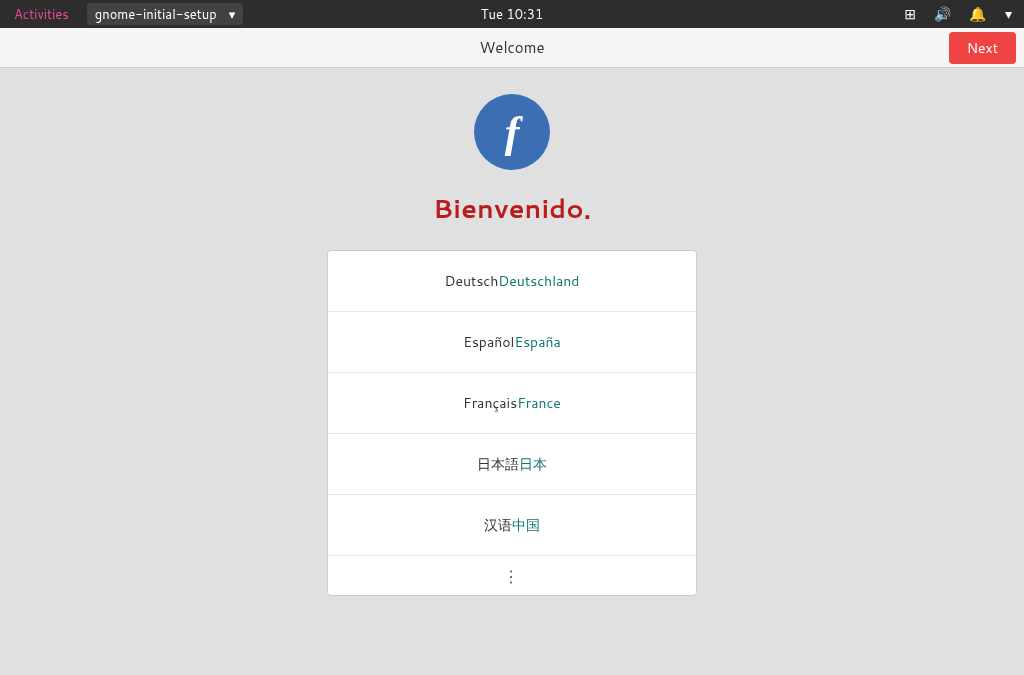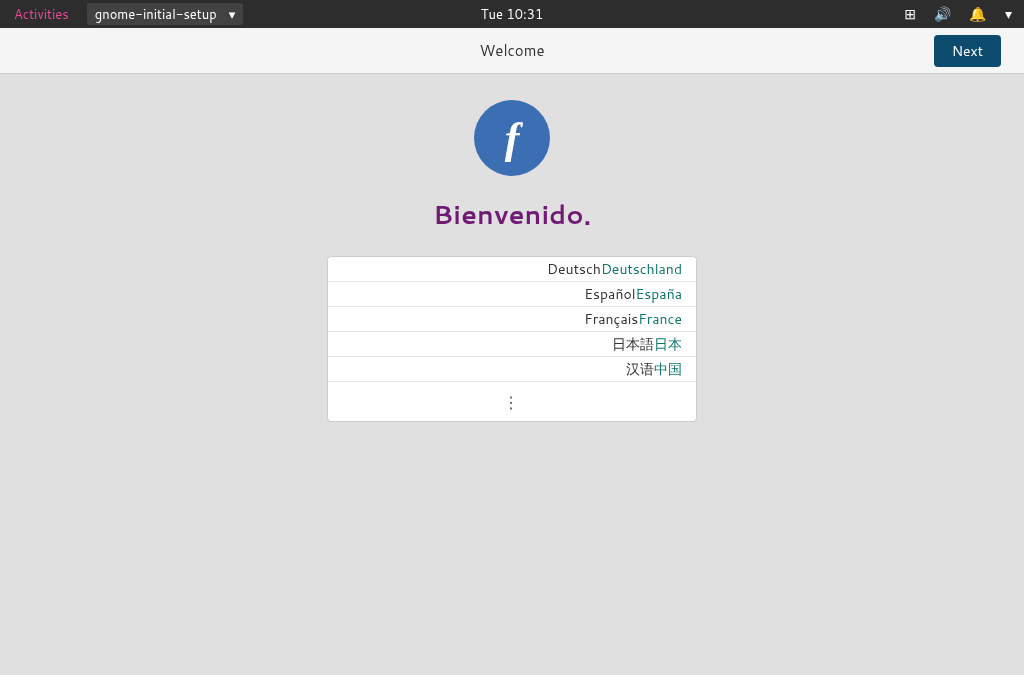--- a/index.html
+++ b/index.html
@@ -69,40 +69,40 @@
     .tray-icon {
       color: #fff;
       font-size: 14px;
       cursor: pointer;
       padding: 2px 4px;
     }
 
     
     #headerbar {
       width: 100%;
-      height: 46px;
+      height: 40px;
       background: #f5f5f5;
       border-bottom: 1px solid #ccc;
       display: flex;
       align-items: center;
       justify-content: center;
       position: relative;
       flex-shrink: 0;
     }
 
     #header-title {
       font-size: 15px;
       font-weight: 500;
       color: #333;
     }
 
     #next-button {
       position: absolute;
-      right: 23px;
-      background: #0c4a6e;
+      right: 8px;
+      background: #ef4444;
       color: #fff;
       border: none;
       border-radius: 4px;
       padding: 6px 18px;
       font-size: 14px;
       cursor: pointer;
       font-family: inherit;
     }
 
     
@@ -118,38 +118,38 @@
     
     #fedora-logo {
       width: 80px;
       height: 80px;
       margin-bottom: 18px;
     }
 
     #welcome-text {
       font-size: 26px;
       font-weight: bold;
-      color: #701a75;
+      color: #b91c1c;
       margin-bottom: 24px;
     }
 
     
     #language-list {
       background: #fff;
       border: 1px solid #ccc;
       border-radius: 4px;
       width: 370px;
       overflow: hidden;
     }
 
     .lang-row {
       display: flex;
       align-items: center;
-      justify-content: flex-end;
-      padding: 2px 14px;
+      justify-content: center;
+      padding: 20px 14px;
       border-bottom: 1px solid #e8e8e8;
       cursor: pointer;
       font-size: 14px;
       color: #333;
     }
 
     .lang-row:last-child { border-bottom: none; }
 
     .lang-row.selected { background: #f0f0f0; }
 

